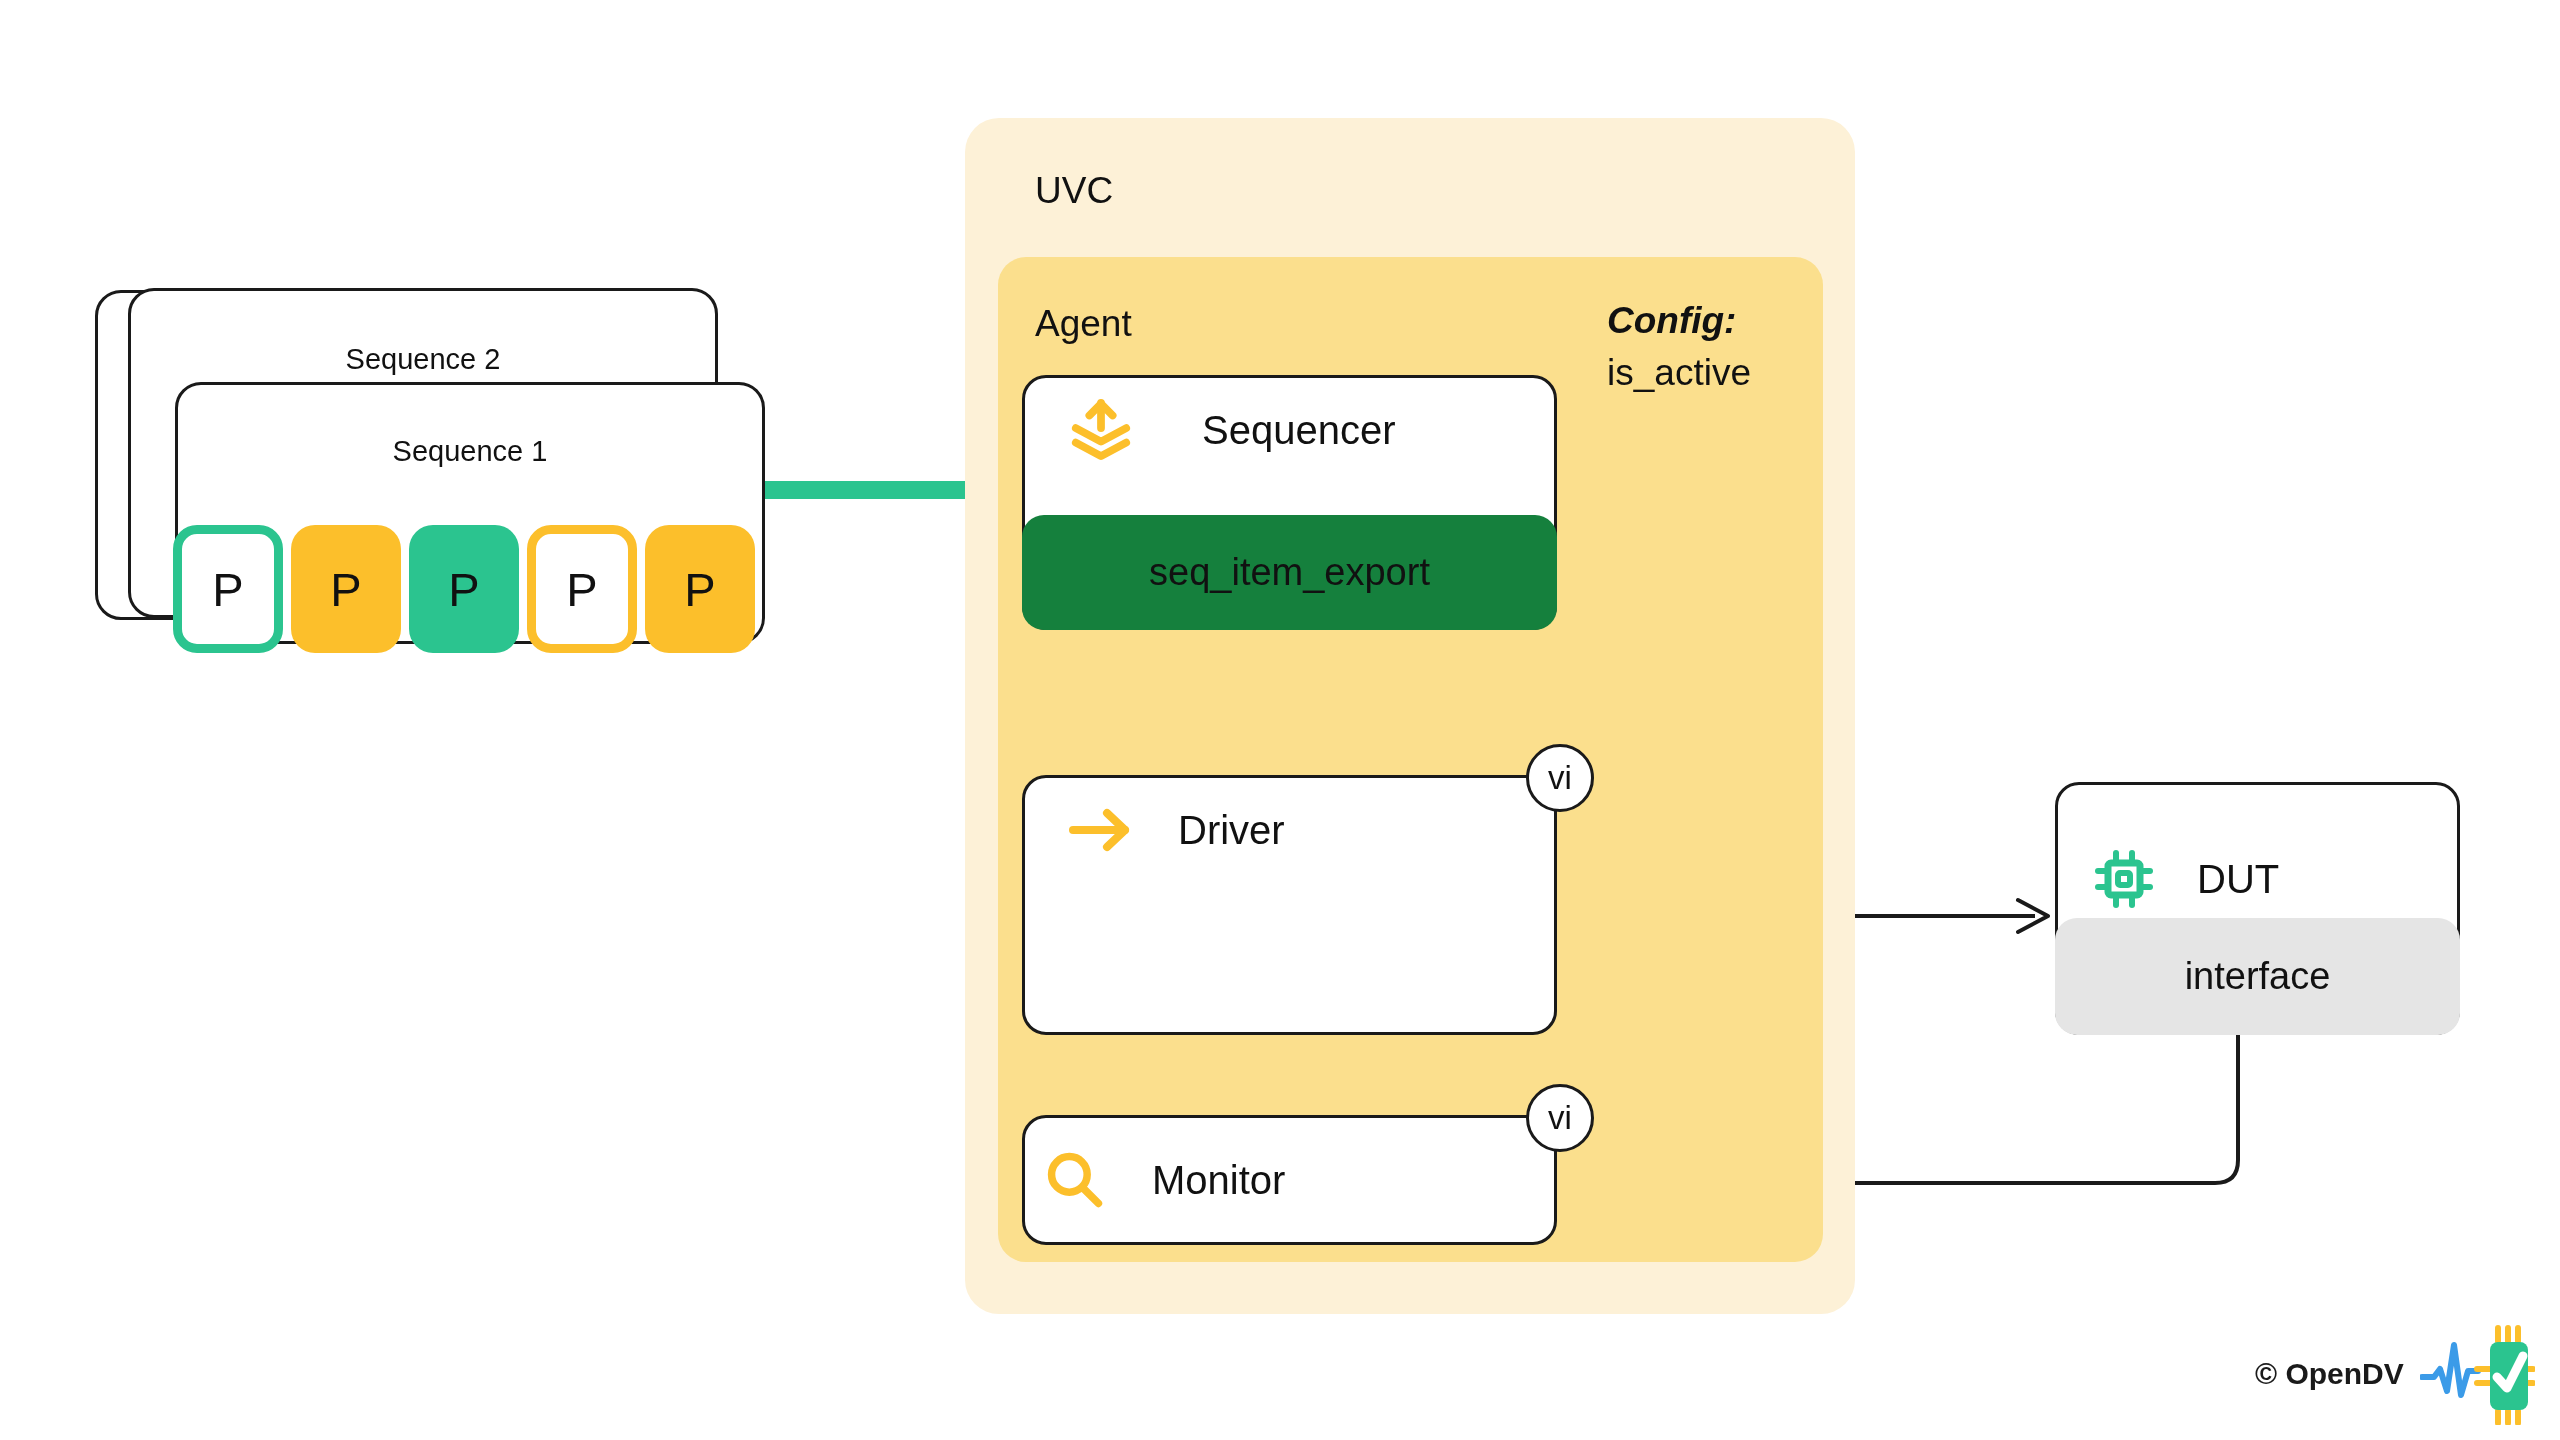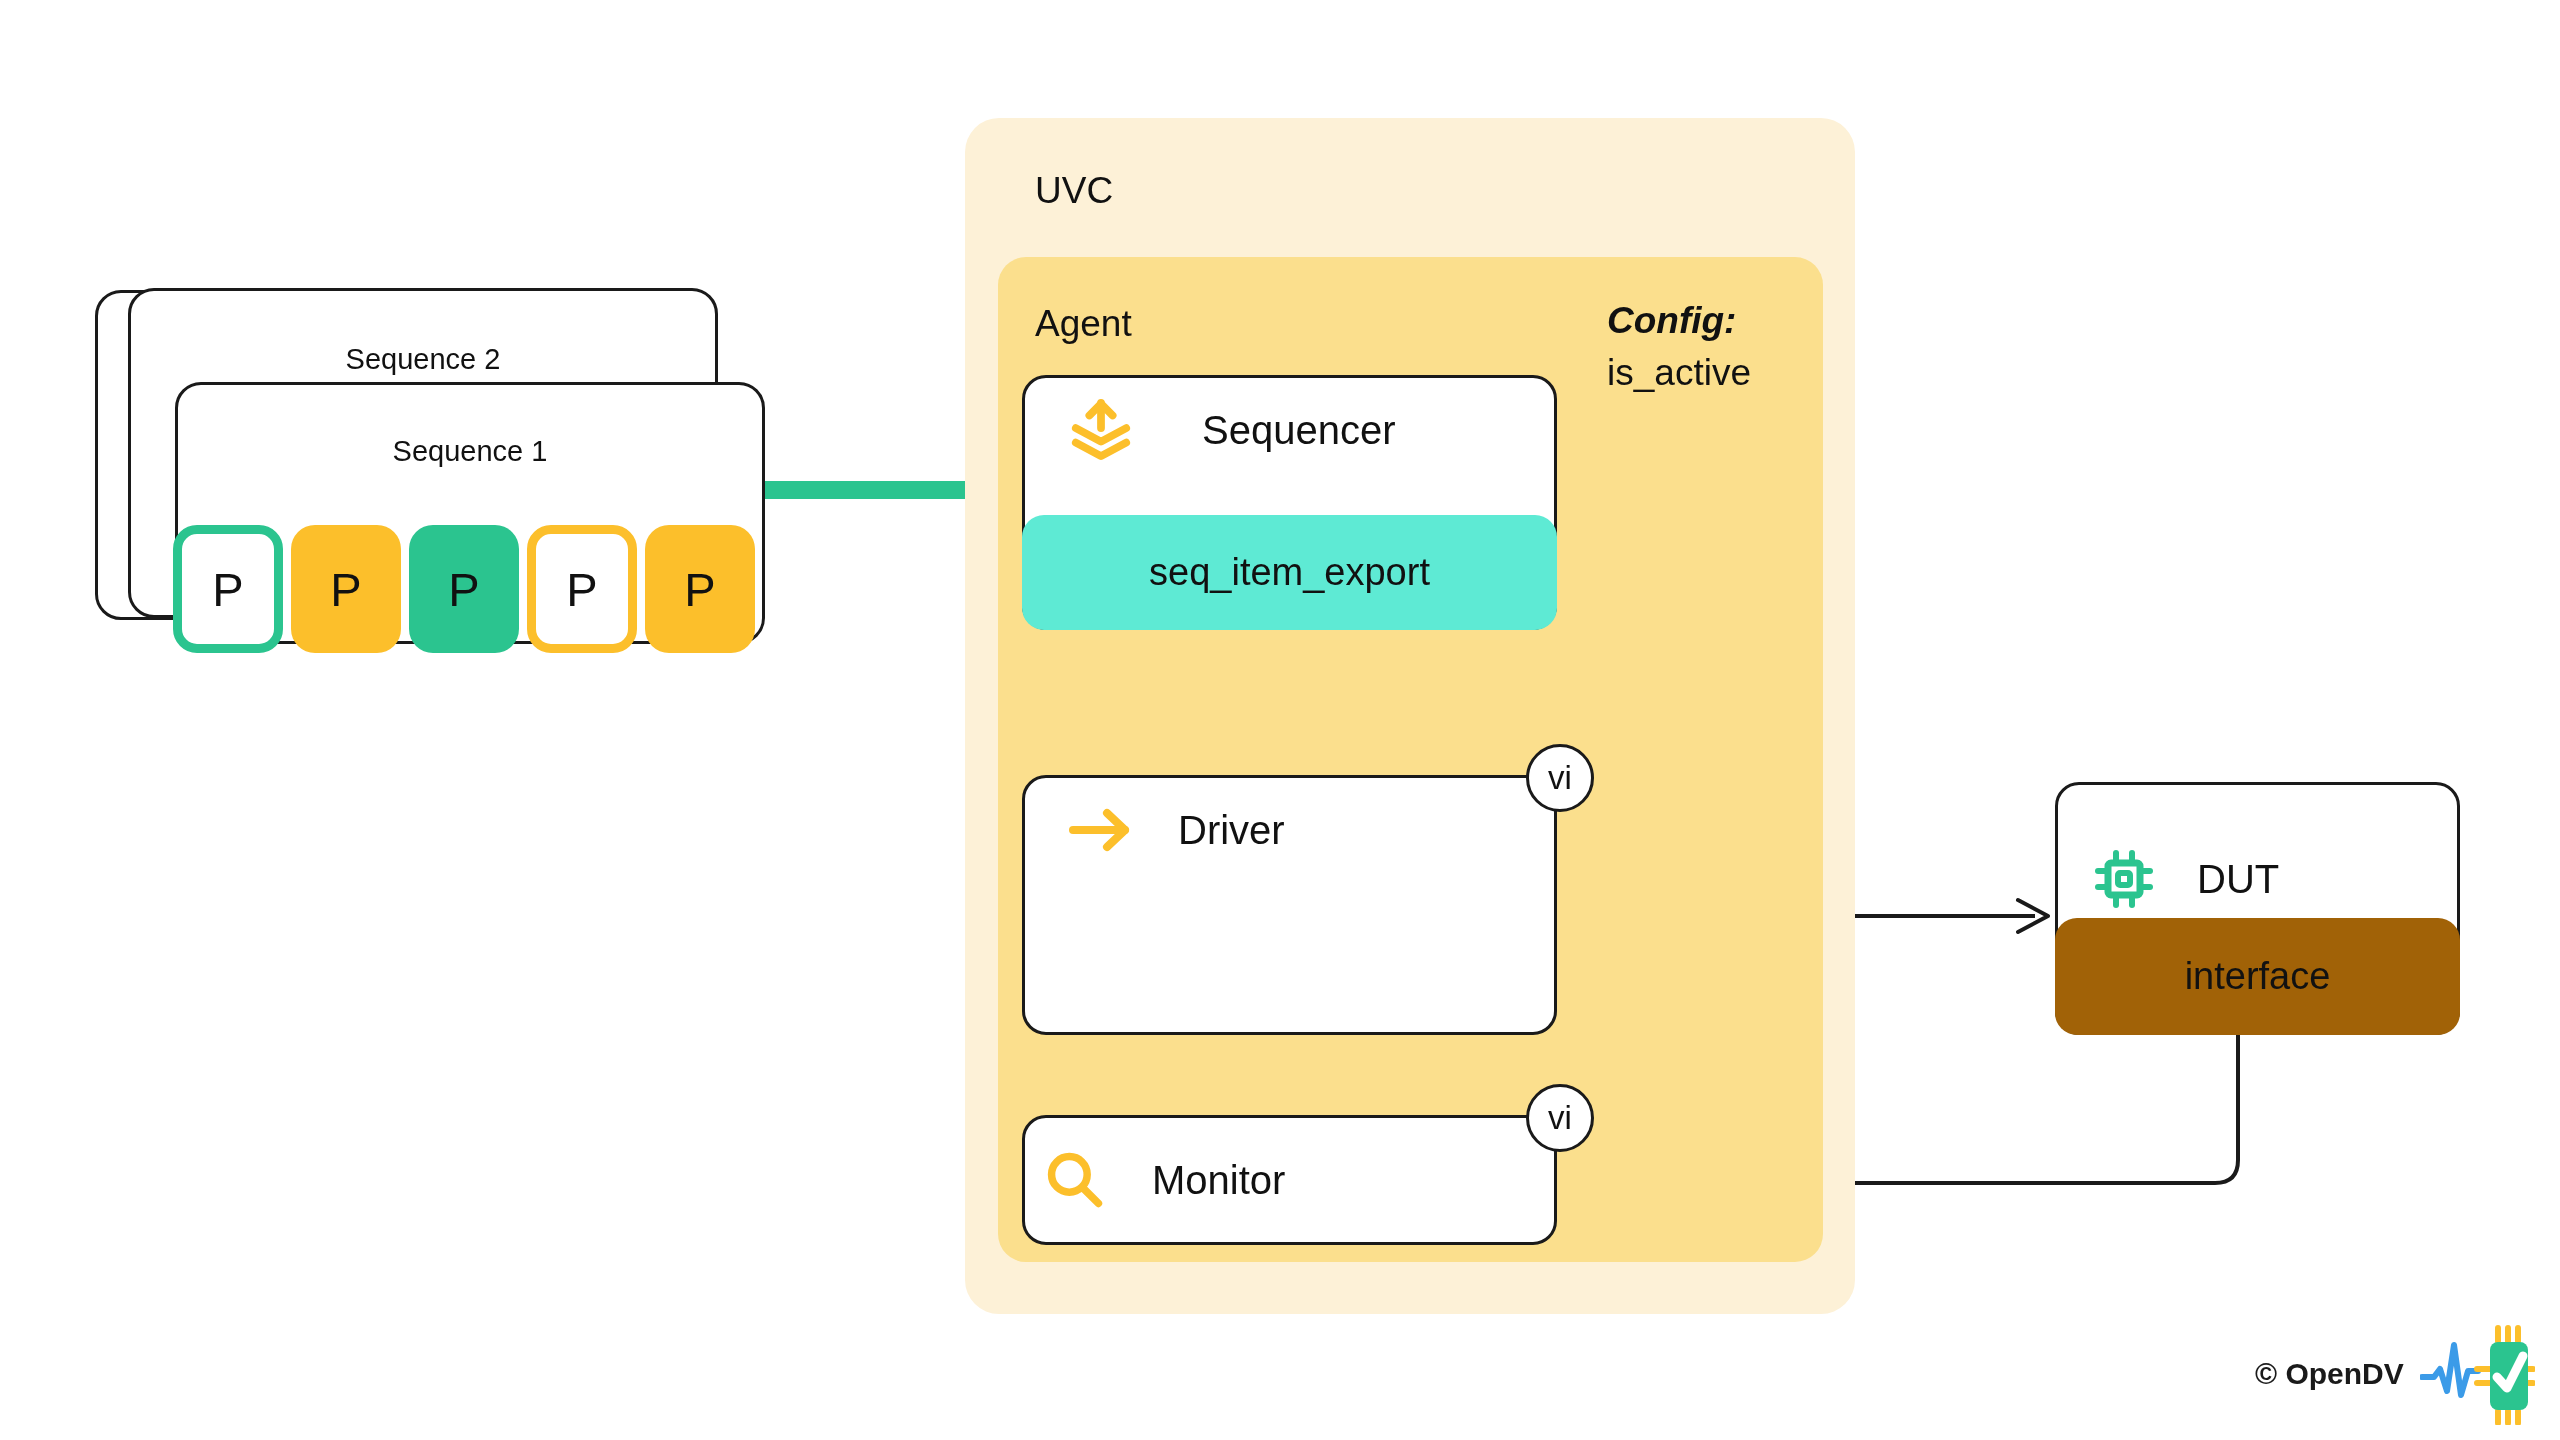--- a/index.html
+++ b/index.html
@@ -110,22 +110,22 @@
   .port-bar {
     position: absolute;
     border-radius: 22px;
     display: flex;
     align-items: center;
     justify-content: center;
     font-size: 38px;
     color: #111111;
     white-space: nowrap;
   }
-  .port-amber { background: #5eead4; }
-  .port-green { background: #a16207; }
+  .port-amber { background: #15803d; }
+  .port-green { background: #e5e5e5; }
 
   
   .vi-badge {
     position: absolute;
     width: 62px;
     height: 62px;
     border-radius: 50%;
     background: #ffffff;
     border: 3px solid #1a1a1a;
     display: flex;

